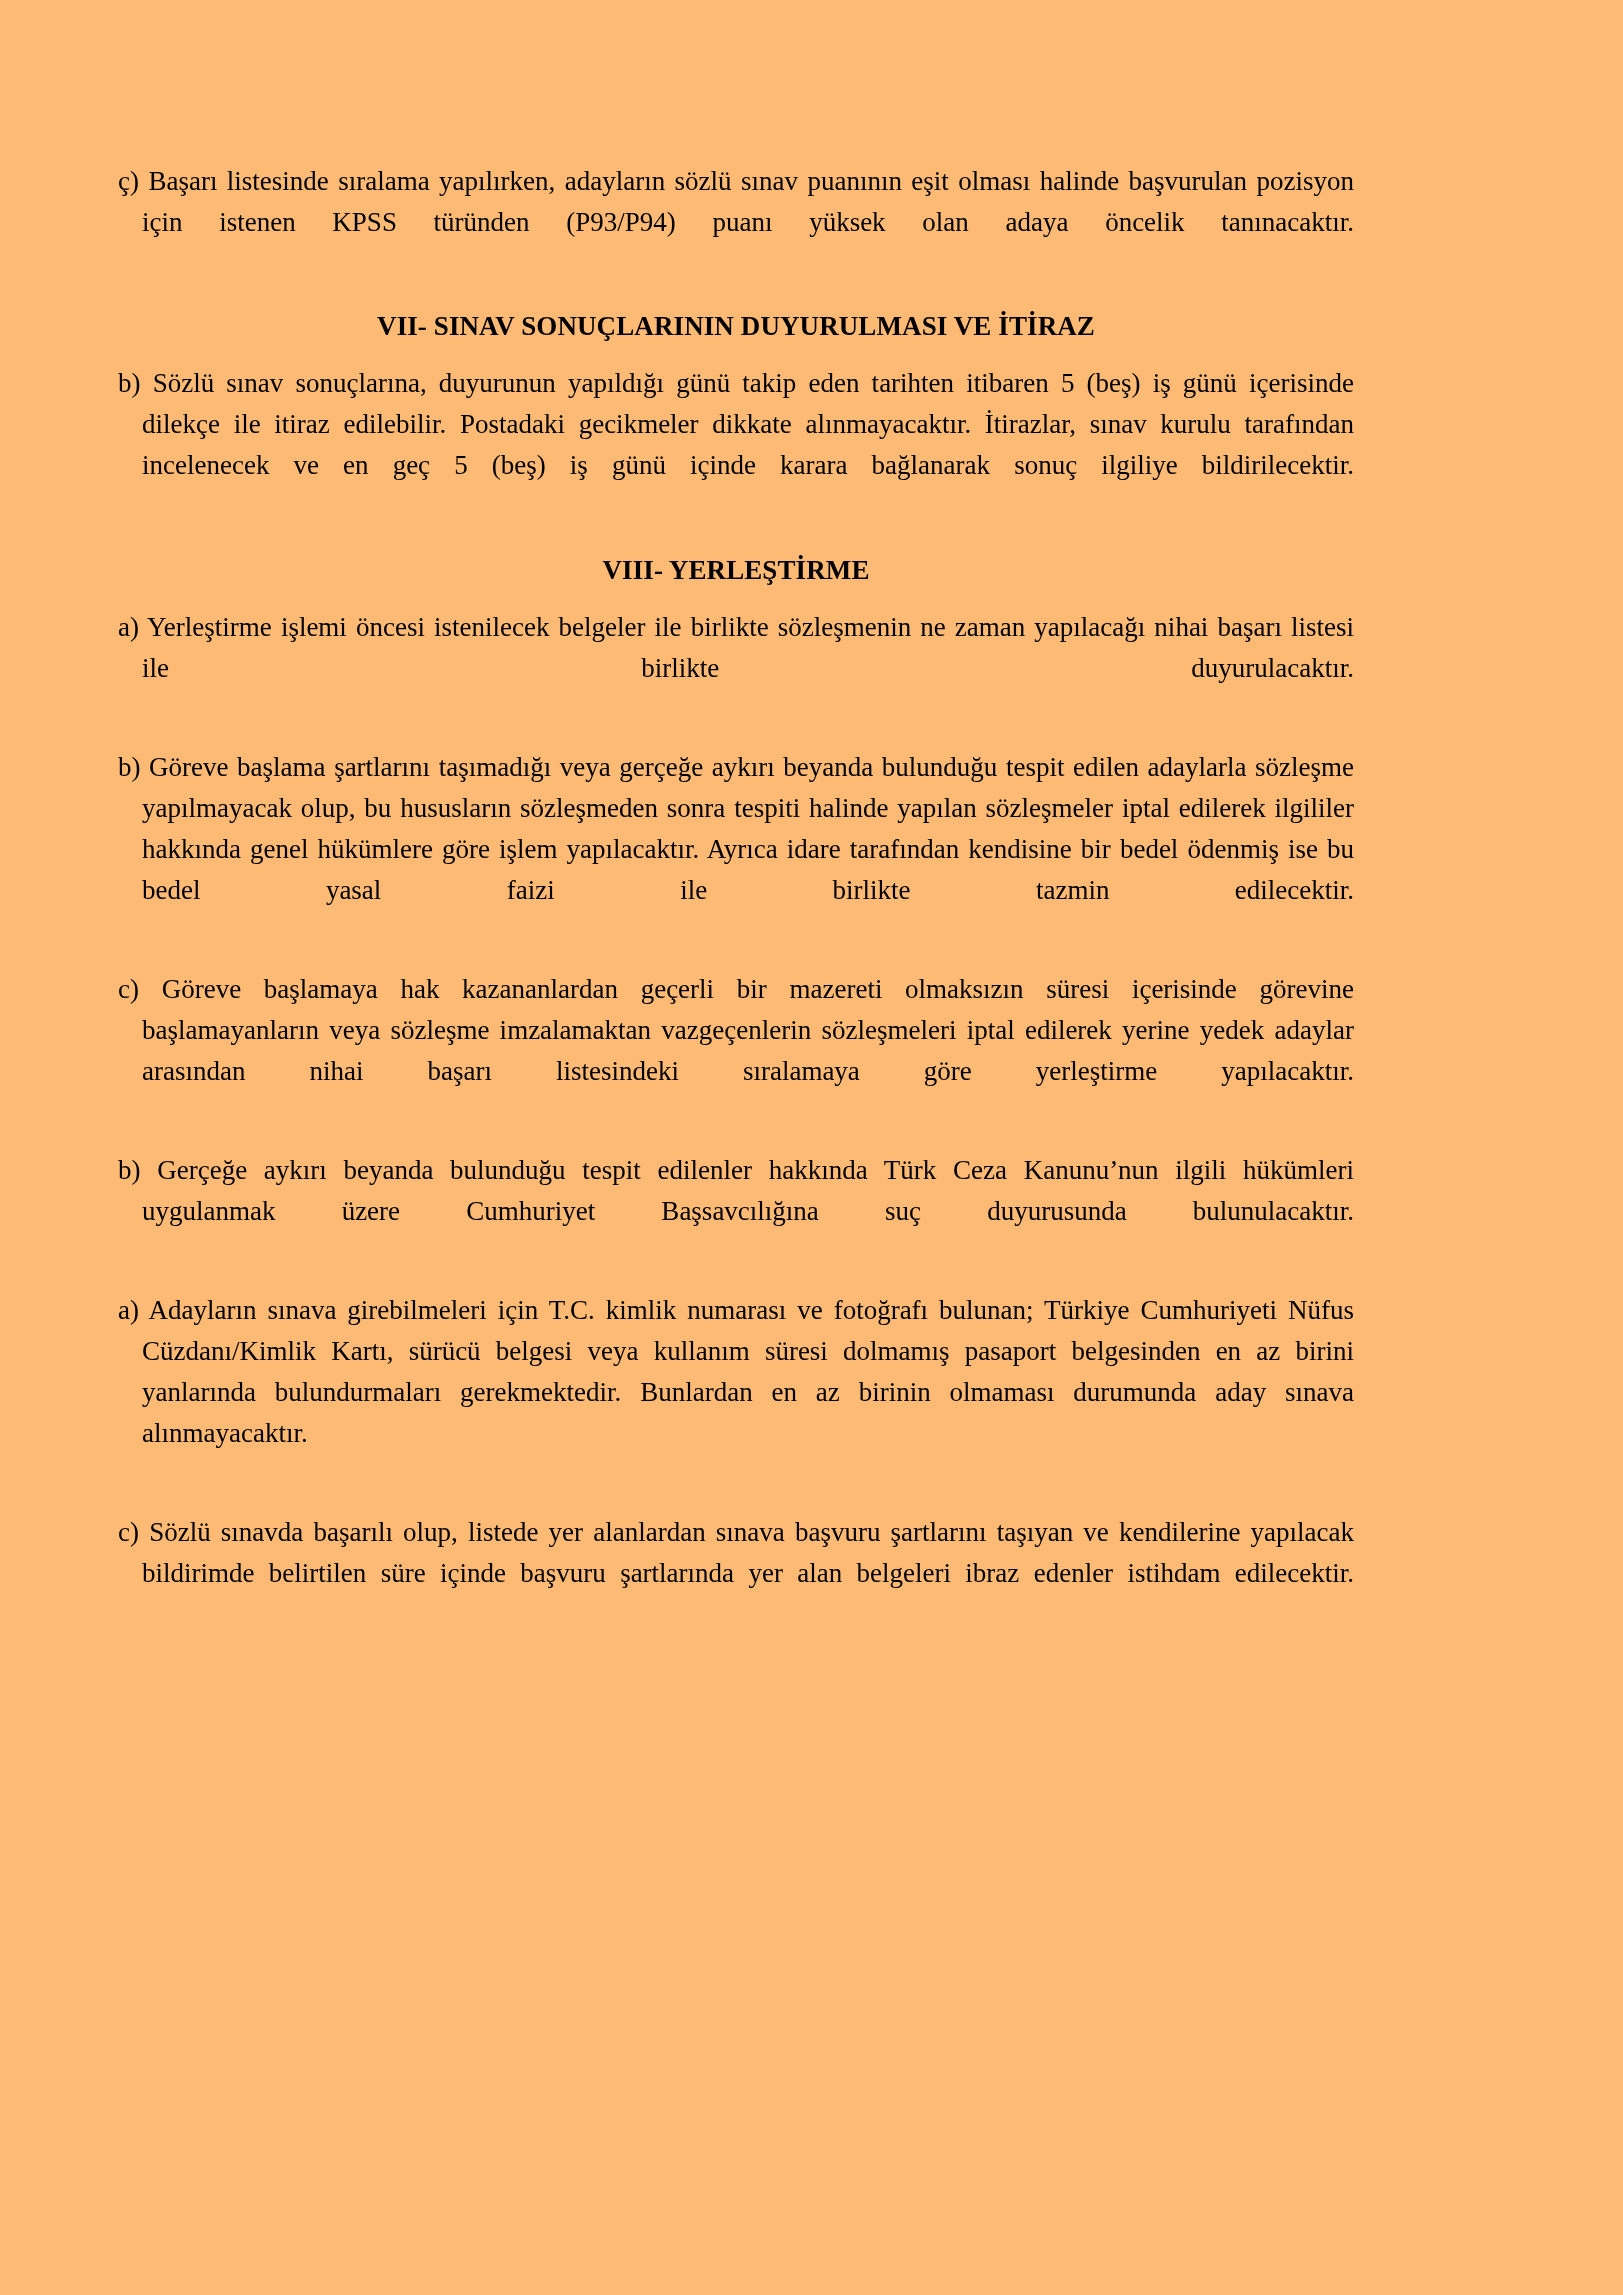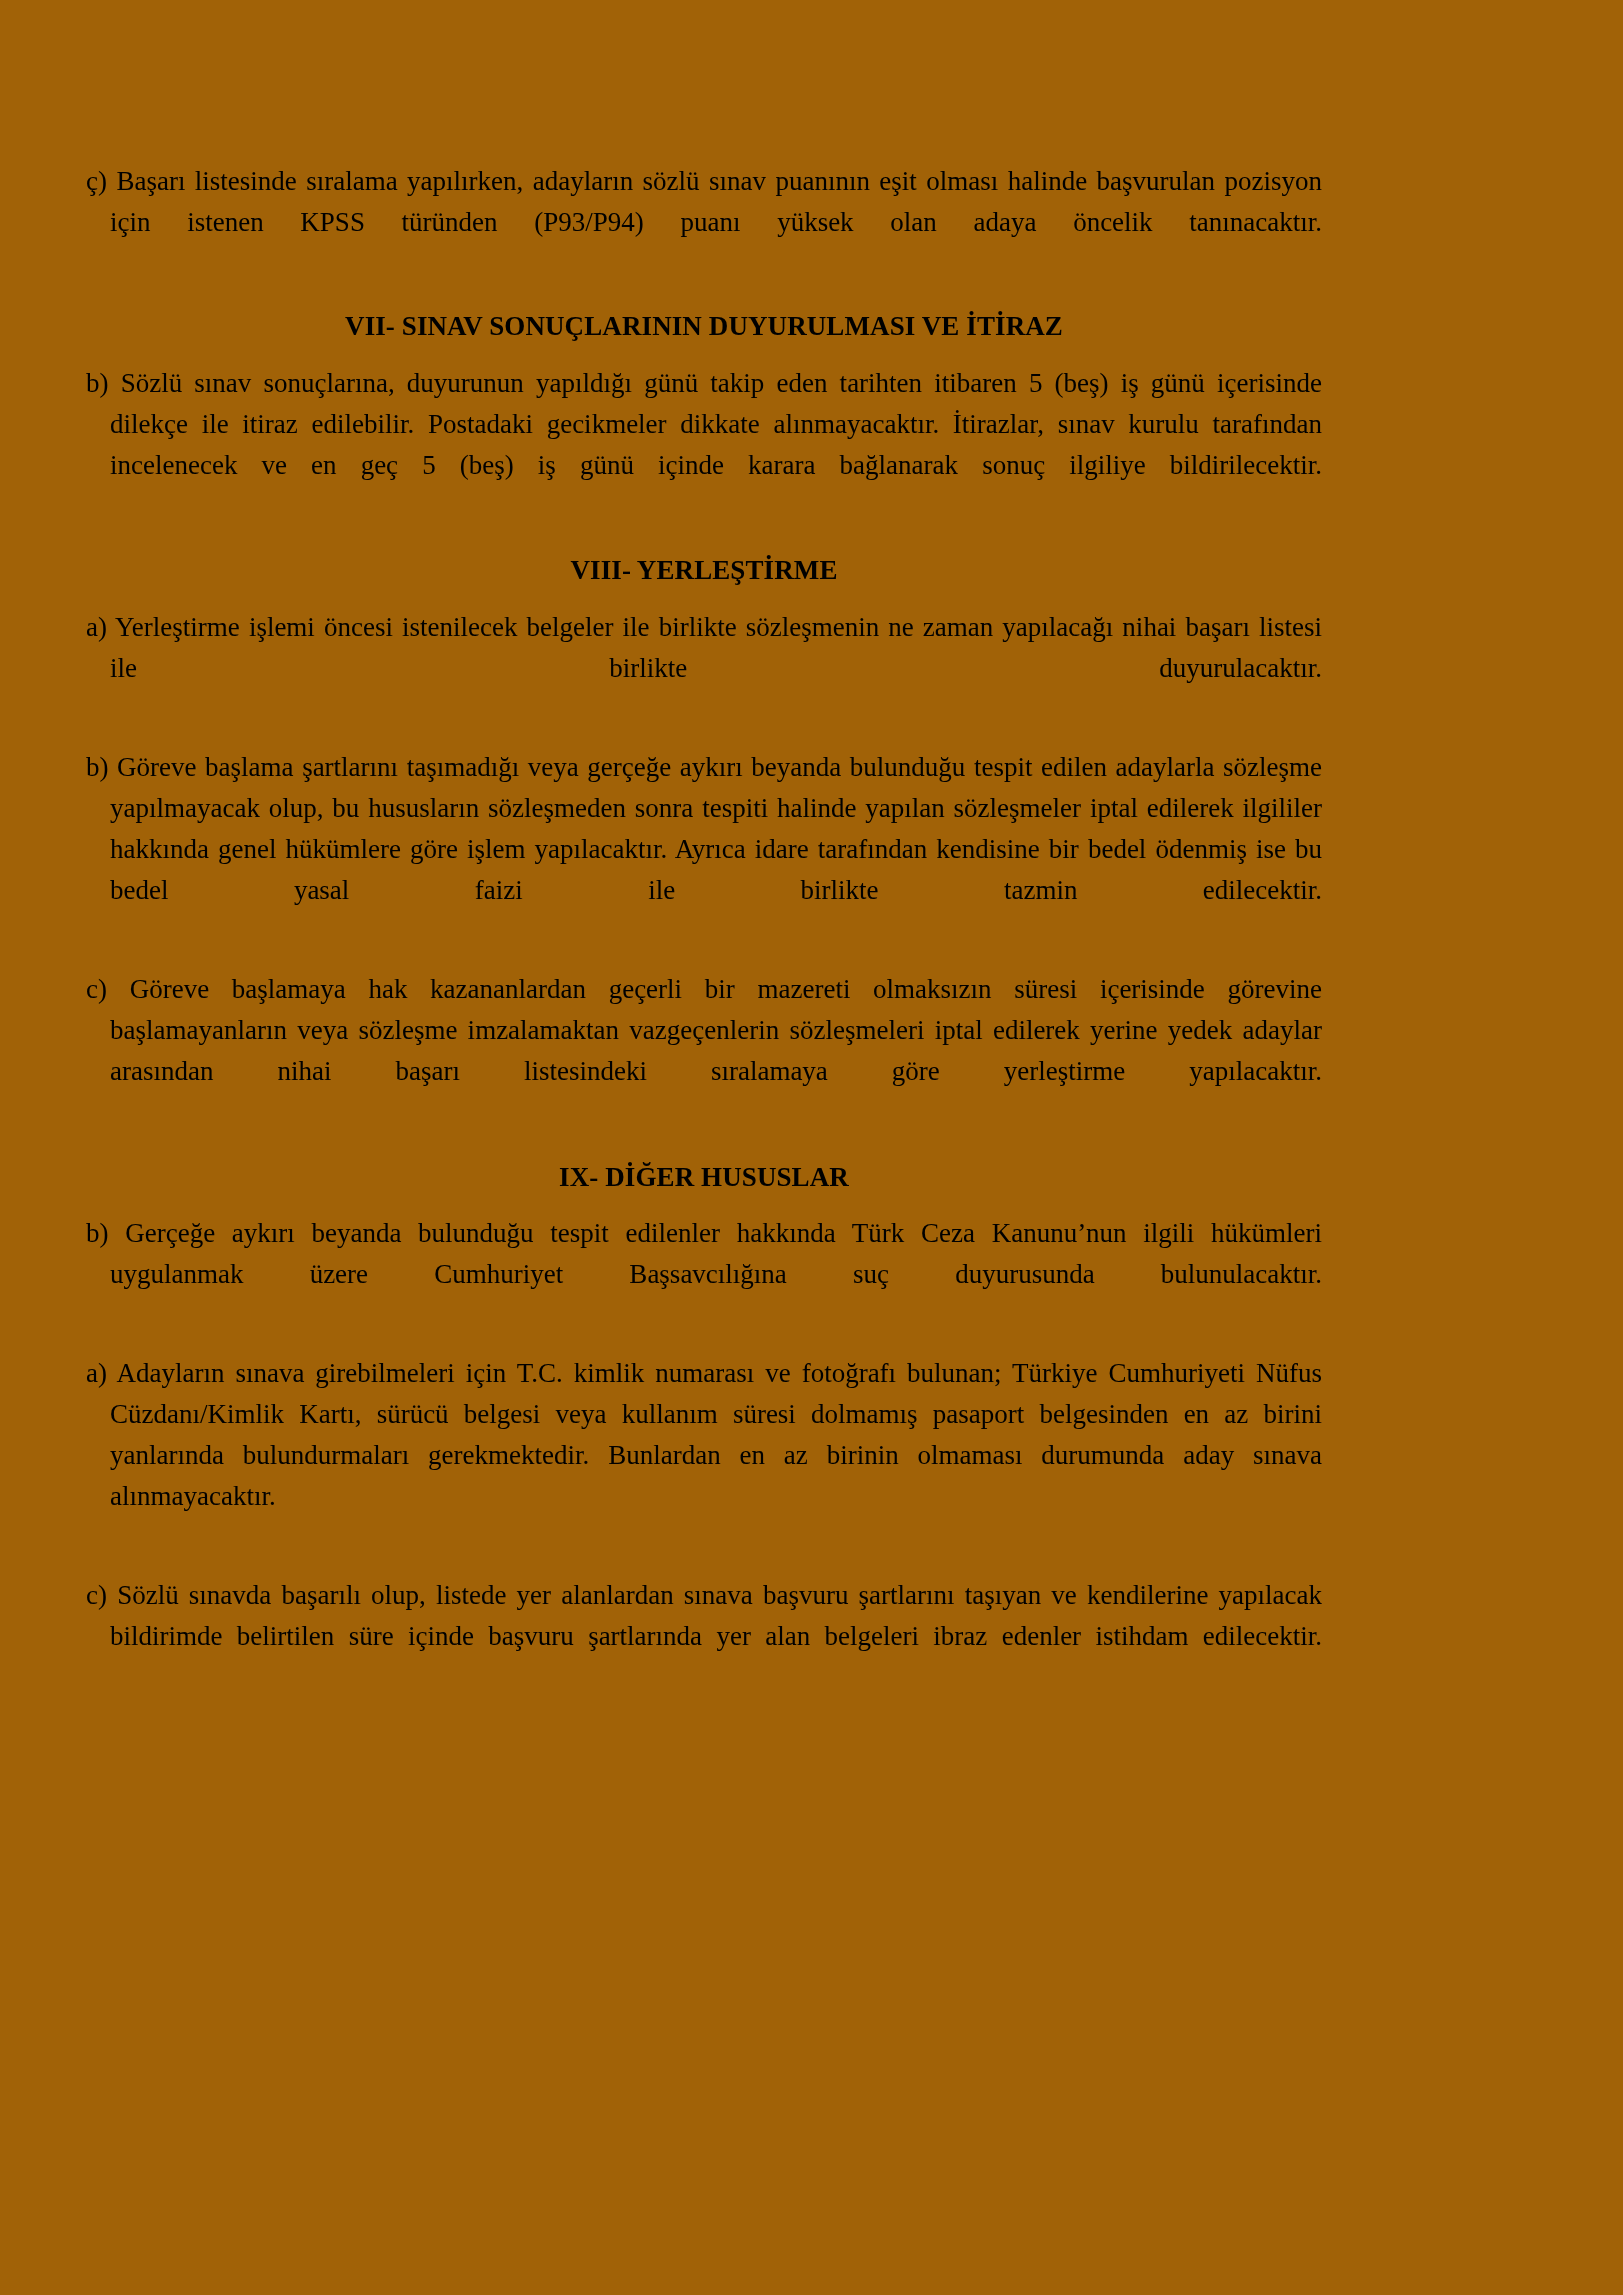--- a/index.html
+++ b/index.html
@@ -10,24 +10,24 @@
   }
   body {
     font-family: "Liberation Serif", "DejaVu Serif", serif;
     color: #000000;
   }
 
   .page {
     position: relative;
     width: 1623px;
     height: 2295px;
-    background: #a16207;
+    background: #fdba74;
     box-sizing: border-box;
     
-    padding: 161px 193px 0 86px;
+    padding: 161px 193px 0 118px;
     overflow: hidden;
   }
 
   .content {
     width: 1236px;
   }
 
   
   .heading {
     font-weight: bold;
@@ -86,23 +86,20 @@
     <div class="heading-block">
       <h2 class="heading">VIII- YERLEŞTİRME</h2>
     </div>
 
     <p class="para">a) Yerleştirme işlemi öncesi istenilecek belgeler ile birlikte sözleşmenin ne zaman yapılacağı nihai başarı listesi ile birlikte duyurulacaktır.</p>
 
     <p class="para">b) Göreve başlama şartlarını taşımadığı veya gerçeğe aykırı beyanda bulunduğu tespit edilen adaylarla sözleşme yapılmayacak olup, bu hususların sözleşmeden sonra tespiti halinde yapılan sözleşmeler iptal edilerek ilgililer hakkında genel hükümlere göre işlem yapılacaktır. Ayrıca idare tarafından kendisine bir bedel ödenmiş ise bu bedel yasal faizi ile birlikte tazmin edilecektir.</p>
 
     <p class="para">c) Göreve başlamaya hak kazananlardan geçerli bir mazereti olmaksızın süresi içerisinde görevine başlamayanların veya sözleşme imzalamaktan vazgeçenlerin sözleşmeleri iptal edilerek yerine yedek adaylar arasından nihai başarı listesindeki sıralamaya göre yerleştirme yapılacaktır.</p>
 
-    <div class="heading-block">
-      <h2 class="heading">IX- DİĞER HUSUSLAR</h2>
-    </div>
 
     <p class="para">b) Gerçeğe aykırı beyanda bulunduğu tespit edilenler hakkında Türk Ceza Kanunu’nun ilgili hükümleri uygulanmak üzere Cumhuriyet Başsavcılığına suç duyurusunda bulunulacaktır.</p>
 
     <p class="para">a) Adayların sınava girebilmeleri için T.C. kimlik numarası ve fotoğrafı bulunan; Türkiye Cumhuriyeti Nüfus Cüzdanı/Kimlik Kartı, sürücü belgesi veya kullanım süresi dolmamış pasaport belgesinden en az birini yanlarında bulundurmaları gerekmektedir. Bunlardan en az birinin olmaması durumunda aday sınava alınmayacaktır.</p>
 
     <p class="para">c) Sözlü sınavda başarılı olup, listede yer alanlardan sınava başvuru şartlarını taşıyan ve kendilerine yapılacak bildirimde belirtilen süre içinde başvuru şartlarında yer alan belgeleri ibraz edenler istihdam edilecektir.</p>
 
   </div>
 </div>
 

